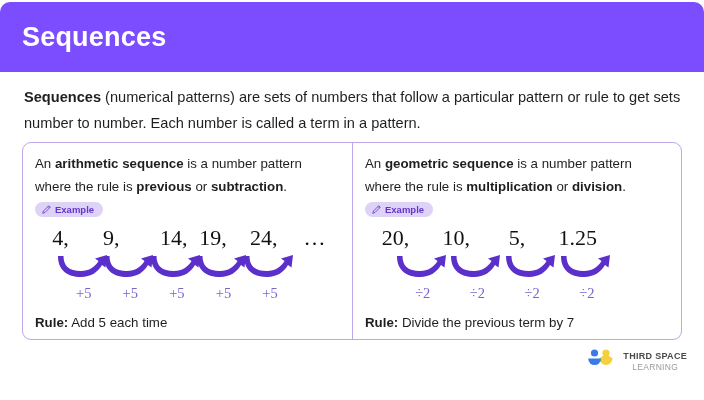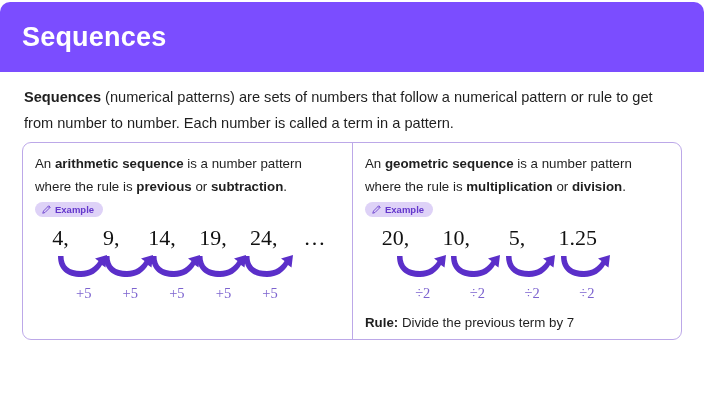--- a/index.html
+++ b/index.html
@@ -185,21 +185,21 @@
 </head>
 <body>
 
 <div id="card">
 
   <div id="header">
     <div id="header-title">Sequences</div>
   </div>
 
   <div id="intro">
-    <b>Sequences</b><span> (numerical patterns) are sets of numbers that follow a numerical pattern or rule to get from number to number. Each number is called a term in a pattern.</span>
+    <b>Sequences</b><span> (numerical patterns) are sets of numbers that follow a particular pattern or rule to get sets number to number. Each number is called a term in a pattern.</span>
   </div>
 
   <div id="panels">
 
     <div class="panel left">
       <div class="panel-head">
         <span>An </span><b>arithmetic sequence</b><span> is a number pattern where the rule is </span><b>previous</b><span> or </span><b>subtraction</b><span>.</span>
       </div>
 
       <div class="example-badge">
@@ -209,21 +209,21 @@
             <path d="M8 2 L10 4" stroke="#6437CC" stroke-width="1.1"></path>
           </svg>
         </span>
         <span>Example</span>
       </div>
 
       <div class="seq-wrap">
         <div class="seq-numbers" id="seq-num-0">
             <span style="width: 16.6667%;">4,</span>
             <span style="width: 16.6667%;">9,</span>
-            <span style="width: 16.6667%;">14,</span>
+            <span style="width: 16.6667%; text-align: right;">14,</span>
             <span style="width: 16.6667%; text-align: center;">19,</span>
             <span style="width: 16.6667%;">24,</span>
             <span style="width: 16.6667%;">…</span>
           </div>
         <div class="seq-arrows" id="seq-arr-0" style="padding-left: 8.33333%;">
             <span class="arrow-cell" style="width: 16.6667%;">
               <svg width="58" height="28" viewBox="0 0 58 28">
                 <path d="M3 3 C3 17, 12 24, 26 24 C36 24, 43 19, 47 12 L50.5 14.5 L52 2 L40 5.5 L43.5 8 C40 14, 34 18, 26 18 C14 18, 8.5 13, 8.5 3 Z" fill="#5B2FC9"></path>
               </svg>
             </span>
@@ -250,20 +250,23 @@
           </div>
         <div class="seq-labels" id="seq-lab-0" style="padding-left: 8.33333%;">
             <span style="width: 16.6667%;">+5</span>
             <span style="width: 16.6667%;">+5</span>
             <span style="width: 16.6667%;">+5</span>
             <span style="width: 16.6667%;">+5</span>
             <span style="width: 16.6667%;">+5</span>
           </div>
       </div>
 
+      <div class="rule-row">
+        <b>Rule:</b><span> Add 5 each time</span>
+      </div>
     </div>
 
     <div class="panel right">
       <div class="panel-head">
         <span>An </span><b>geometric sequence</b><span> is a number pattern where the rule is </span><b>multiplication</b><span> or </span><b>division</b><span>.</span>
       </div>
 
       <div class="example-badge">
         <span>
           <svg width="9" height="9" viewBox="0 0 12 12">
@@ -310,14 +313,31 @@
             <span style="width: 20%;">÷2</span>
           </div>
       </div>
 
       <div class="rule-row">
         <b>Rule:</b><span> Divide the previous term by 7</span>
       </div>
     </div>
   </div>
 
+  <div id="logo">
+    <span>
+      <svg width="30" height="21" viewBox="0 0 30 21">
+        <circle cx="8.5" cy="4" r="3.6" fill="#3A7BE8"></circle>
+        <circle cx="20" cy="4" r="3.6" fill="#F5CF3D"></circle>
+        <path d="M13.5 9.5 A8.6 8.6 0 0 1 26.5 9.5 A7.4 7.4 0 0 1 13.5 9.5 Z" fill="#F5CF3D"></path>
+        <path d="M13.5 9.5 H26.5 A6.6 6.6 0 0 1 13.5 9.5 Z" fill="#F5CF3D"></path>
+        <path d="M13.6 9.6 h12.8 a6.4 6.4 0 0 1 -12.8 0 z" fill="#F5CF3D"></path>
+        <path d="M2.2 9.6 h12.8 a6.4 6.4 0 0 1 -12.8 0 z" fill="#3A7BE8"></path>
+        <path d="M13.6 9.6 h1.4 a6.4 6.4 0 0 1 -1.1 3.6 a6.4 6.4 0 0 1 -0.3 -3.6 z" fill="#3FAE54"></path>
+      </svg>
+    </span>
+    <span id="logo-text">
+      <span id="logo-line1">THIRD SPACE</span>
+      <span id="logo-line2">LEARNING</span>
+    </span>
+  </div>
 
 </div>
 
 </body></html>

